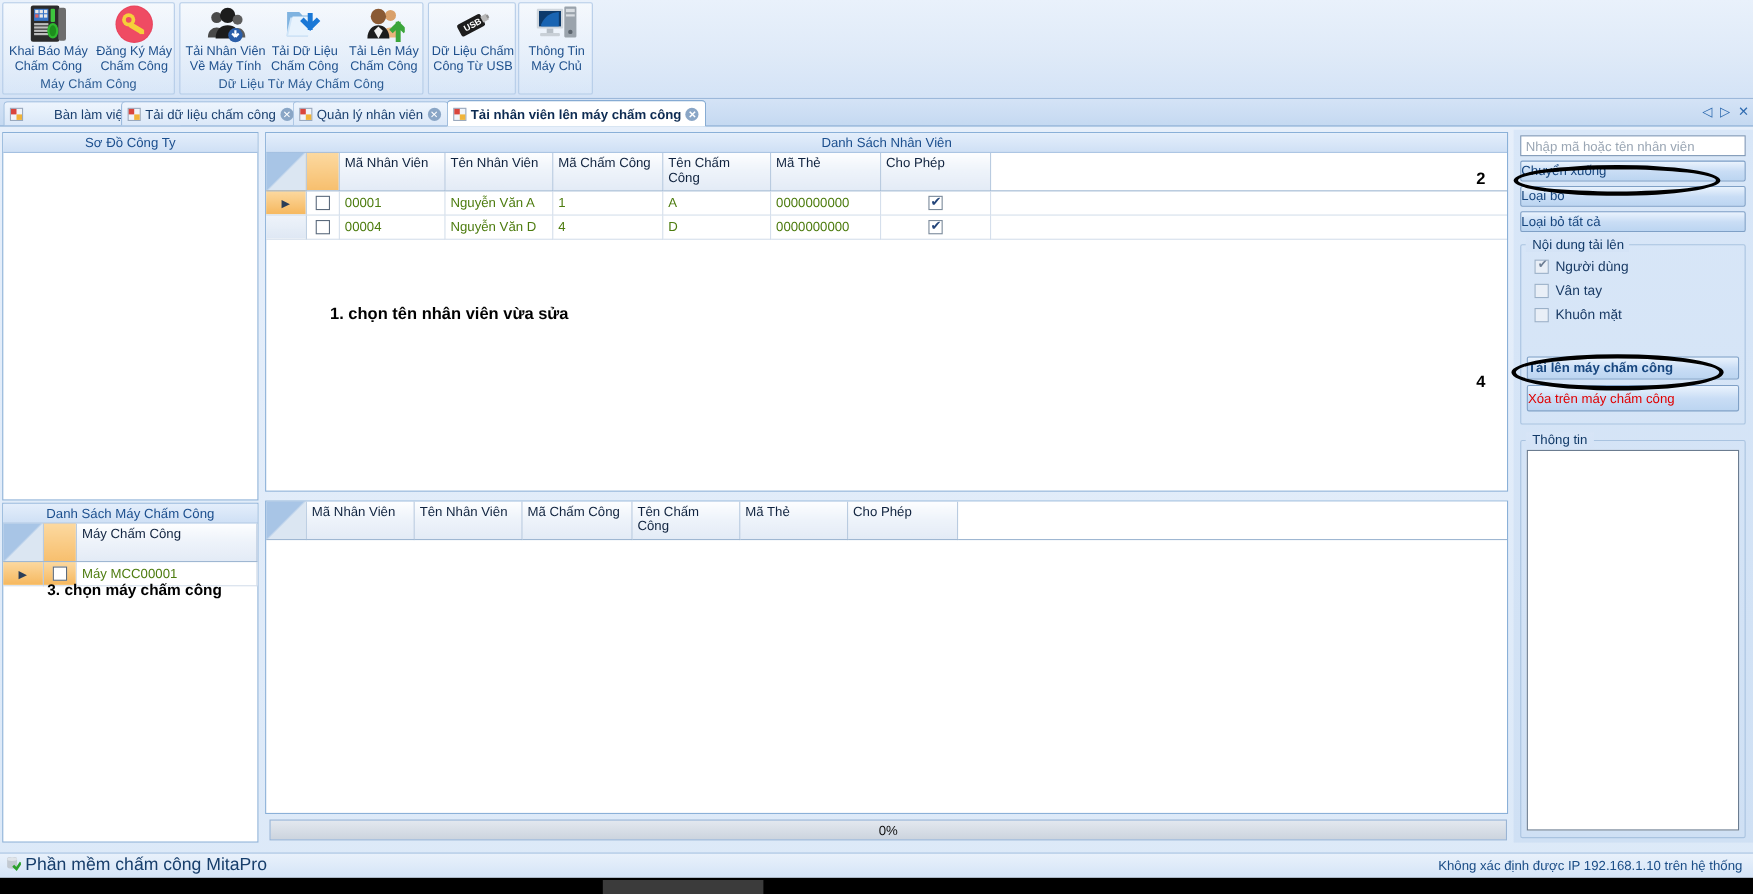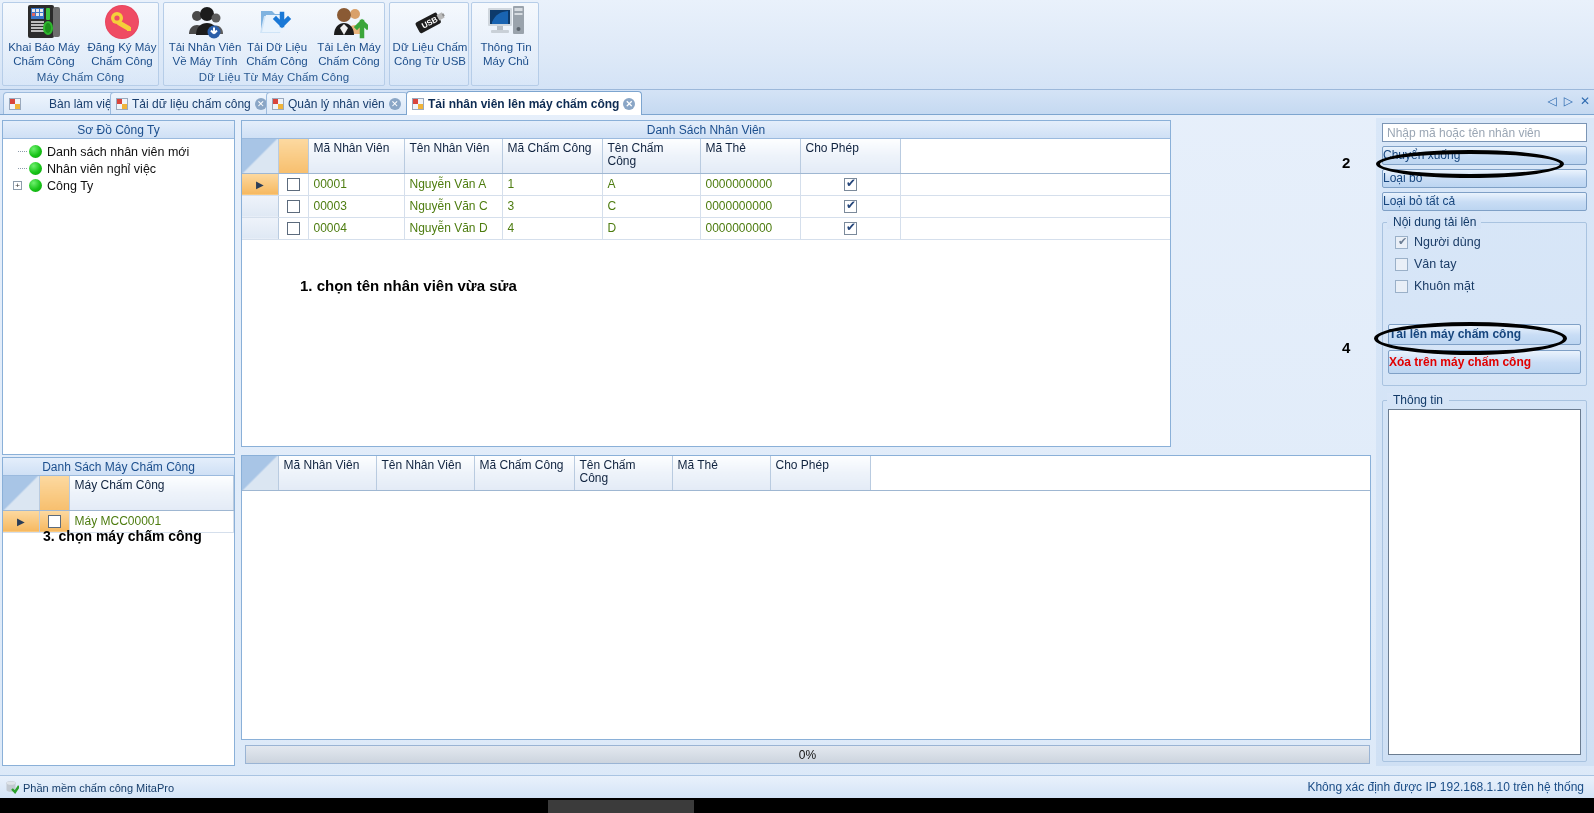--- a/index.html
+++ b/index.html
@@ -180,21 +180,21 @@
   }
   .side-input::placeholder { color:#9aa6b4; }
   .sbtn {
     position:absolute; left:6px; width:205px; height:19px;
     border:1px solid #7fa0c6; border-radius:2px;
     background: linear-gradient(180deg,#eaf3fd 0%,#c9ddf5 52%,#bcd5f1 100%);
     color:#17467e; font-size:12px; text-align:left; line-height:17px;
     cursor:default; font-family:"Liberation Sans",sans-serif;
   }
   .sbtn.hl { font-weight:bold; }
-  .sbtn.danger { color:#e00000; font-weight:bold; }
+  .sbtn.danger { color:#e00000; font-weight:normal; }
   .fieldset {
     position:absolute; left:6px; width:205px;
     border:1px solid #a9c3e0; border-radius:2px;
   }
   .fieldset > .legend {
     position:absolute; left:6px; top:-8px; padding:0 4px;
     background:transparent; font-size:12px; color:#123a68;
   }
   .fieldset .lgbg {
     position:absolute; left:4px; top:-8px; height:14px;
@@ -233,21 +233,21 @@
     text-align:center; line-height:18px; font-size:12px; color:#111;
   }
 
   
   .statusbar {
     position:absolute; left:0; top:775px; width:1594px; height:23px;
     background: linear-gradient(180deg,#e9f1fb 0%,#d4e4f7 100%);
     border-top:1px solid #a9c4e2;
     display:flex; align-items:center;
   }
-  .statusbar .sbl { display:flex; align-items:flex-end; gap:4px; padding-left:5px; color:#173e6b; font-size:11px; }
+  .statusbar .sbl { display:flex; align-items:flex-start; gap:4px; padding-left:5px; color:#173e6b; font-size:16px; }
   .statusbar .sbr { margin-left:auto; padding-right:10px; color:#1b4d86; font-size:12px; }
   .taskbar {
     position:absolute; left:0; top:798px; width:1594px; height:15px;
     background:#000;
   }
   .taskbar .tbitem { position:absolute; left:548px; top:2px; width:146px; height:13px; background:#3b3b3b; }
 
   
   svg { display:block; }
 </style>
@@ -409,37 +409,20 @@
     </div>
     <div class="tabnav">
       <span>◁</span>
       <span>▷</span>
       <span>✕</span>
     </div>
   </div>
 
   <div class="panel" style="left:2px; top:120px; width:233px; height:335px;">
     <div class="panel-hd">Sơ Đồ Công Ty</div>
-    <div class="tree">
-      <div class="tree-node">
-        <span class="dashes"></span>
-        <span class="dot"></span>
-        <span>Danh sách nhân viên mới</span>
-      </div>
-      <div class="tree-node">
-        <span class="dashes"></span>
-        <span class="dot"></span>
-        <span>Nhân viên nghỉ việc</span>
-      </div>
-      <div class="tree-node">
-        <span class="expander">+</span>
-        <span class="dot"></span>
-        <span>Công Ty</span>
-      </div>
-    </div>
   </div>
 
   <div class="panel" style="left:2px; top:457px; width:233px; height:309px;">
     <div class="panel-hd">Danh Sách Máy Chấm Công</div>
     <table class="grid">
       <colgroup>
           <col style="width:36px">
           <col style="width:30px">
           <col>
         </colgroup>
@@ -454,21 +437,21 @@
         <tr class="current">
           <td class="rowhdr"><span class="arrow-cur">▶</span></td>
           <td class="chkcell" style="background:linear-gradient(180deg,#fcd9a0 0%,#f6b85f 100%);"><span class="cbx"></span></td>
           <td>Máy MCC00001</td>
         </tr>
       </tbody>
     </table>
     <div class="annot" style="left:40px; top:70px; font-size:14px;">3. chọn máy chấm công</div>
   </div>
 
-  <div class="panel" style="left:241px; top:120px; width:930px; height:327px;">
+  <div class="panel" style="left:241px; top:120px; width:1130px; height:327px;">
     <div class="panel-hd" style="text-align:center;">Danh Sách Nhân Viên</div>
     <table class="grid">
       <colgroup>
         <col style="width:36px">
           <col style="width:30px">
           <col style="width:96px">
         <col style="width:98px">
           <col style="width:100px">
           <col style="width:98px">
         <col style="width:100px">
@@ -496,31 +479,20 @@
           <td>Nguyễn Văn A</td>
           <td>1</td>
           <td>A</td>
           <td>0000000000</td>
           <td style="text-align:center;"><span class="cbx checked flat"></span></td>
           <td style="border-right:none;"></td>
         </tr>
         <tr>
           <td class="rowhdr"></td>
           <td class="chkcell"><span class="cbx"></span></td>
-          <td>00003</td>
-          <td>Nguyễn Văn C</td>
-          <td>3</td>
-          <td>C</td>
-          <td>0000000000</td>
-          <td style="text-align:center;"><span class="cbx checked flat"></span></td>
-          <td style="border-right:none;"></td>
-        </tr>
-        <tr>
-          <td class="rowhdr"></td>
-          <td class="chkcell"><span class="cbx"></span></td>
           <td>00004</td>
           <td>Nguyễn Văn D</td>
           <td>4</td>
           <td>D</td>
           <td>0000000000</td>
           <td style="text-align:center;"><span class="cbx checked flat"></span></td>
           <td style="border-right:none;"></td>
         </tr>
       </tbody>
     </table>

